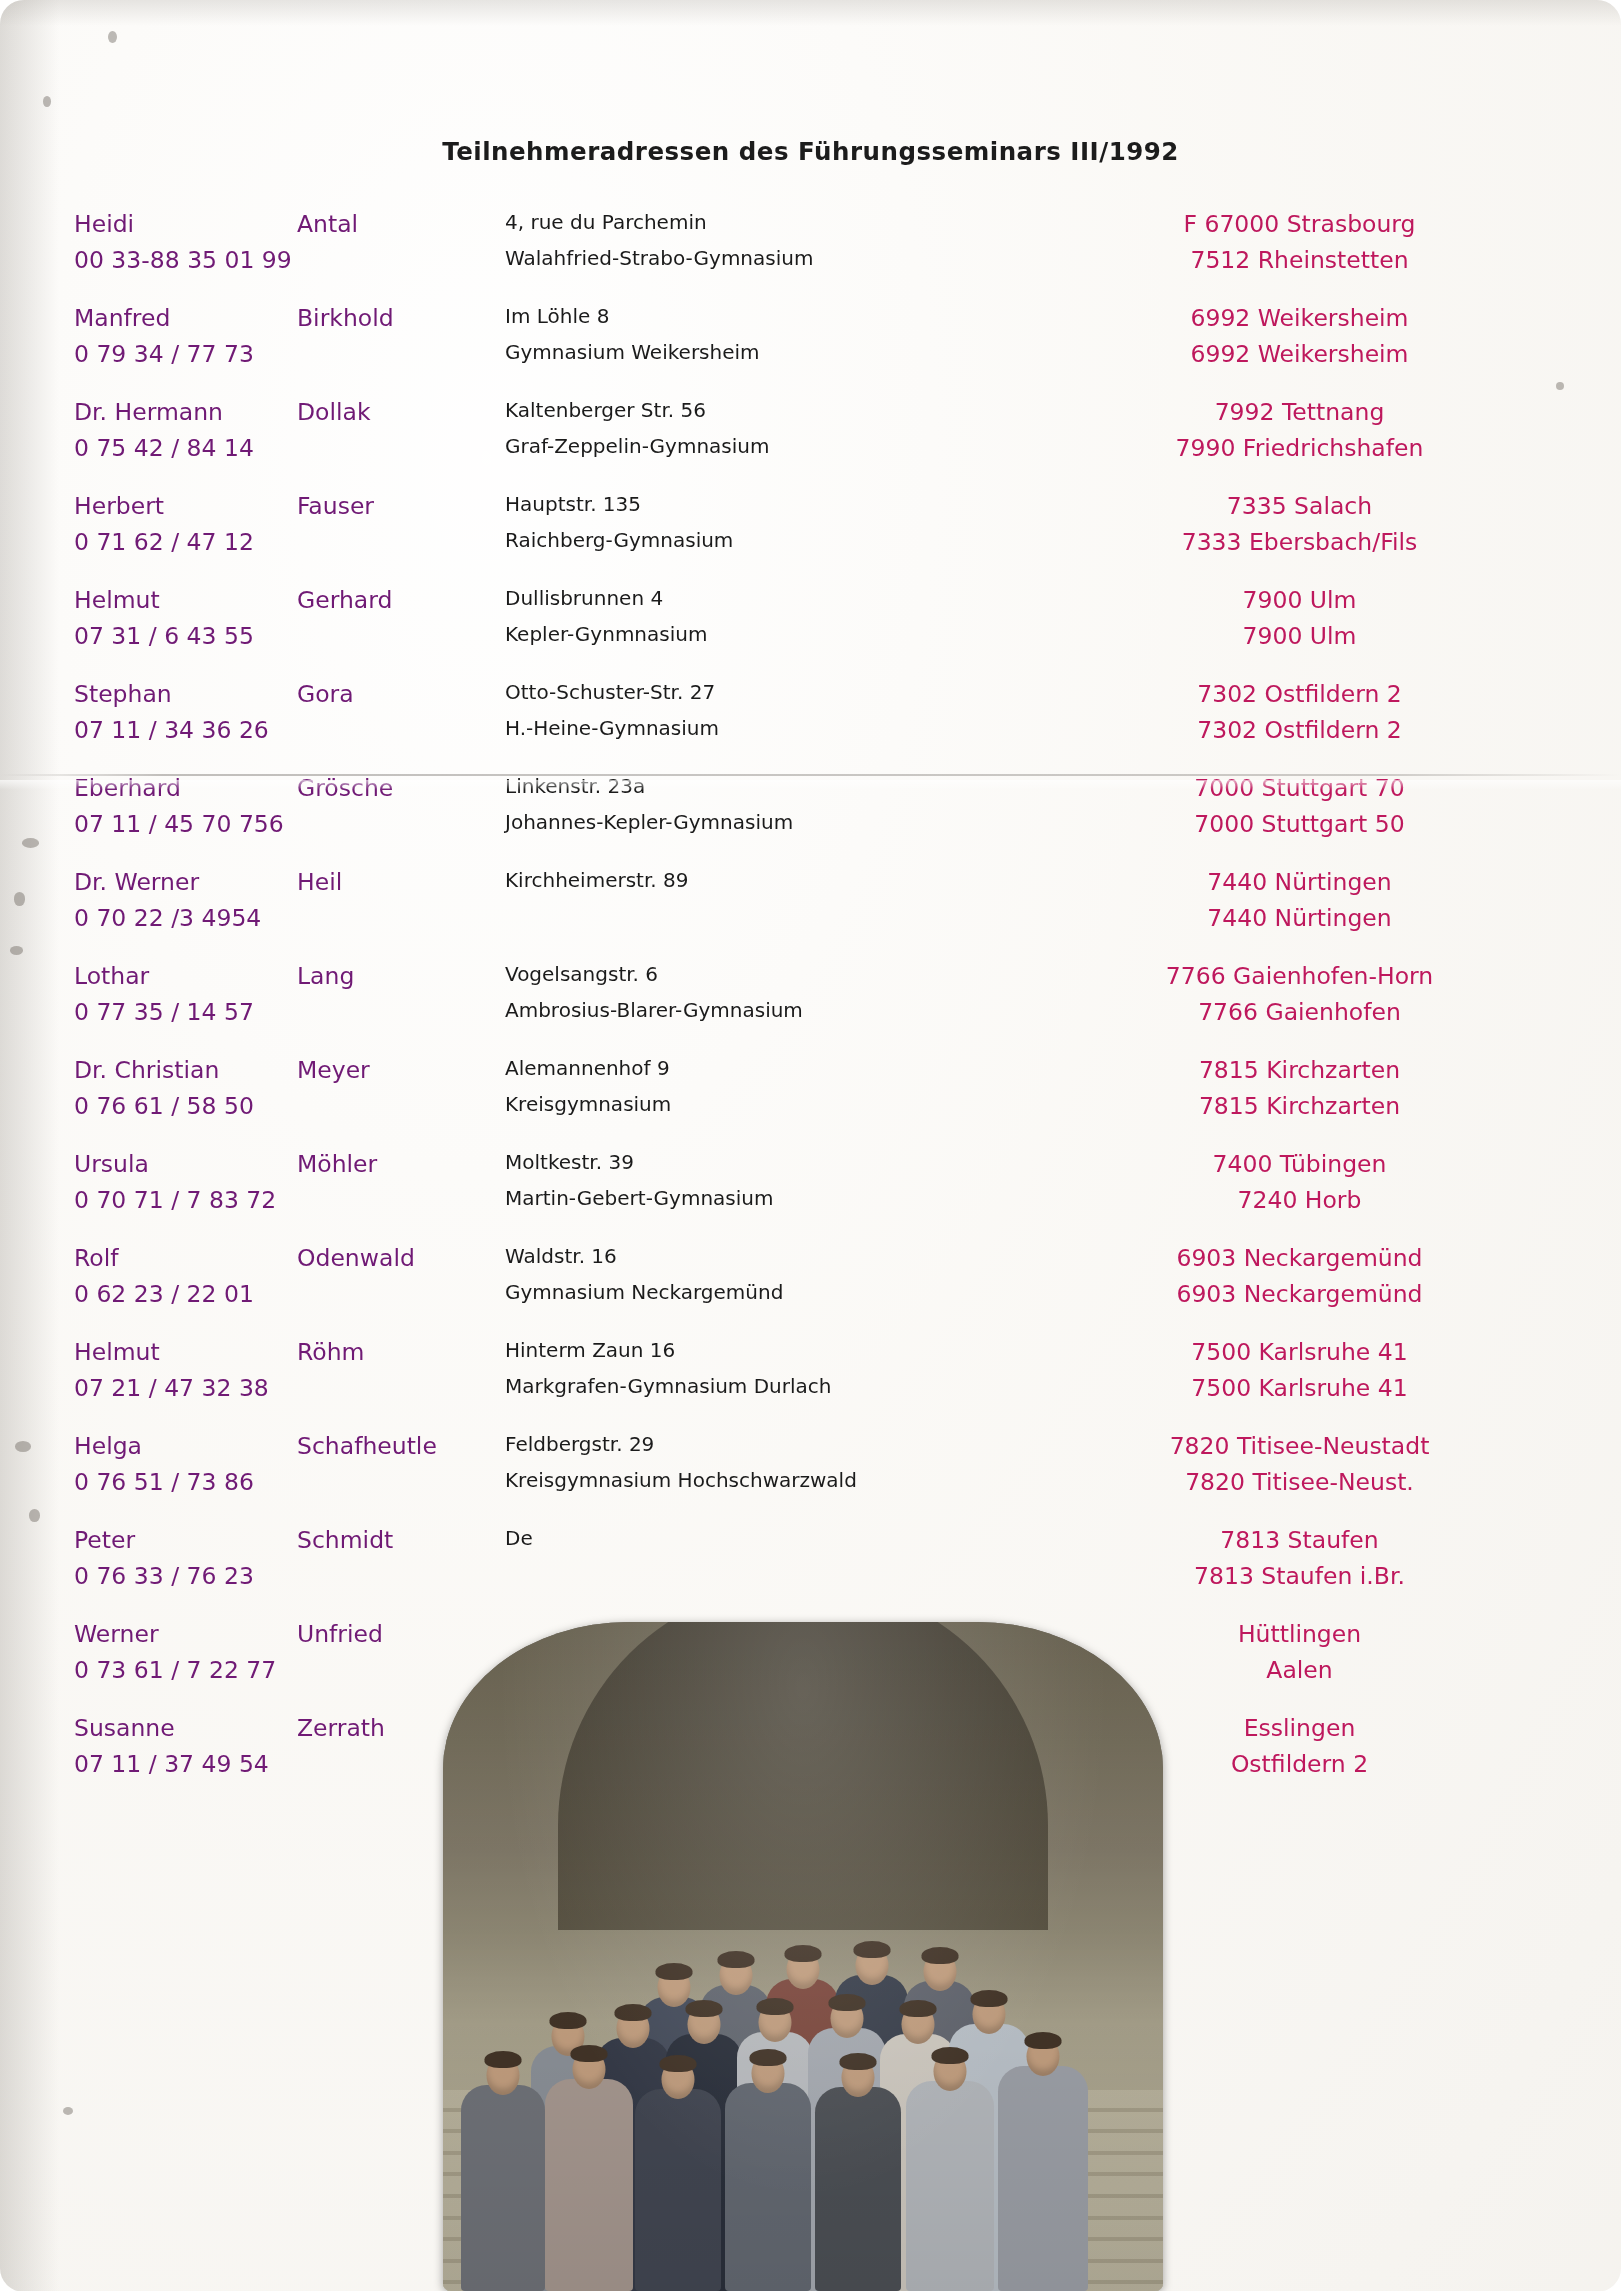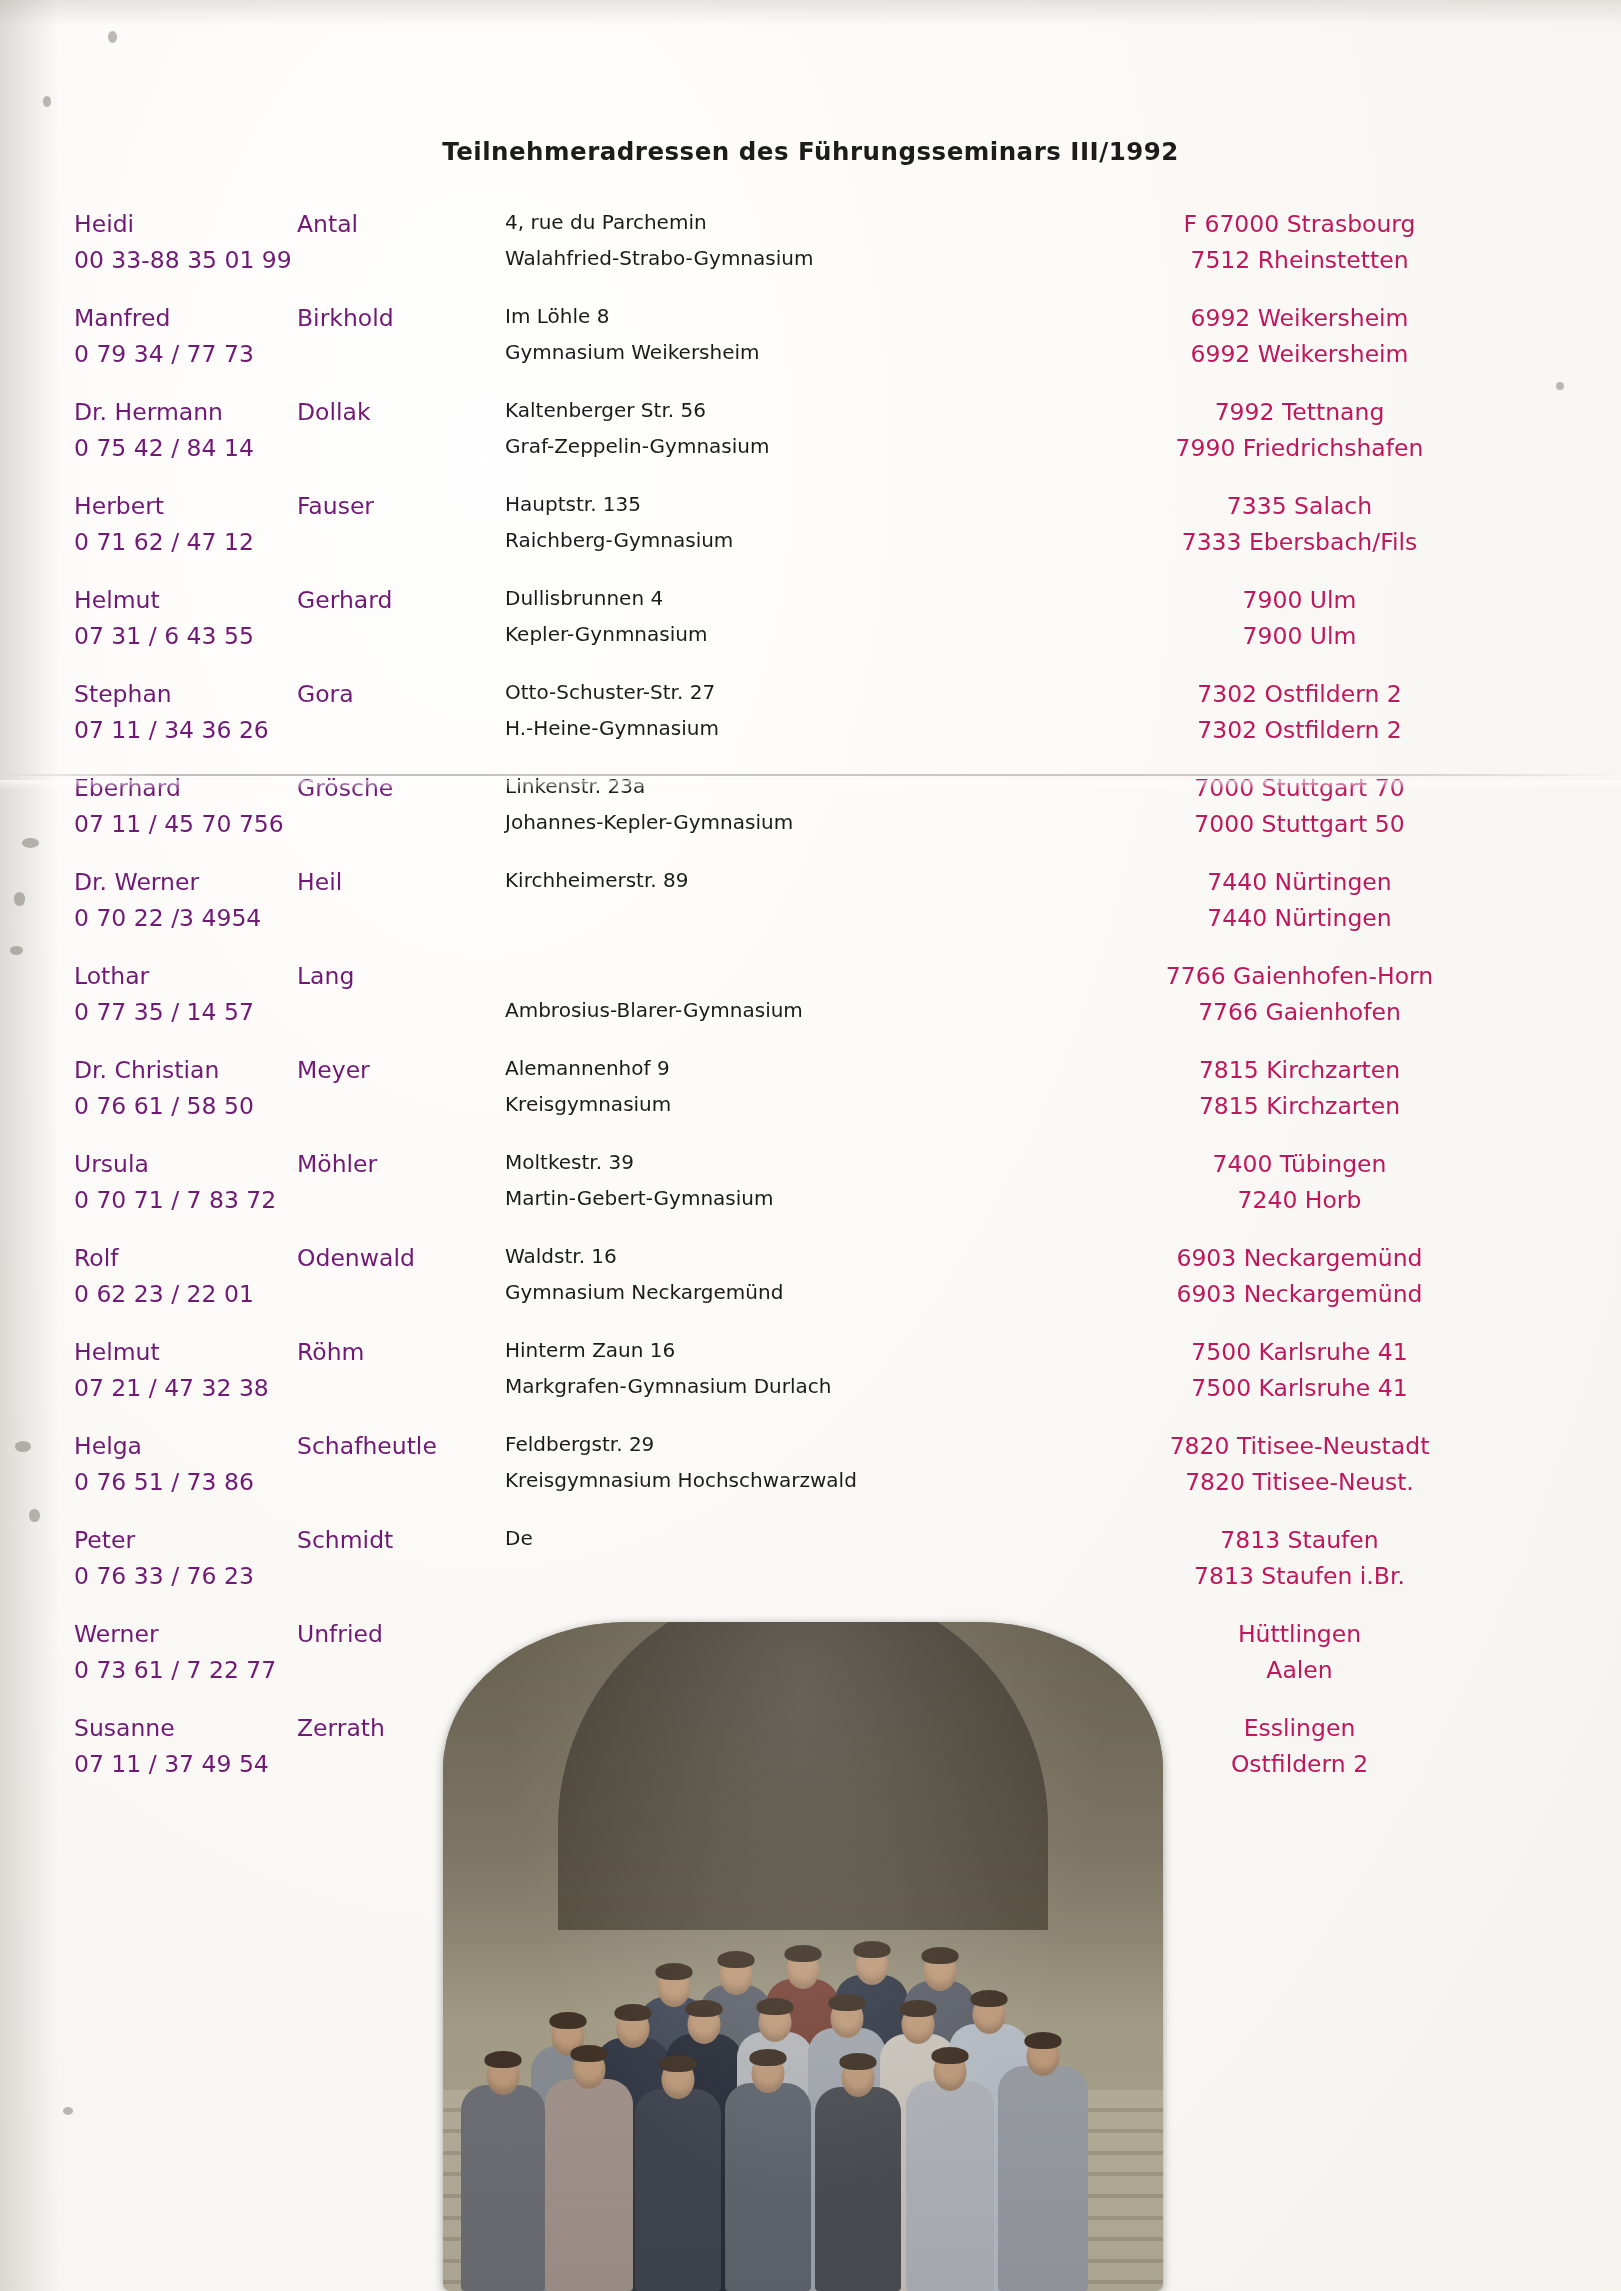--- a/index.html
+++ b/index.html
@@ -7,20 +7,21 @@
     padding: 0;
     background: #ffffff;
   }
   .page {
     position: relative;
     width: 1621px;
     height: 2292px;
     background: #fbfaf8;
     overflow: hidden;
     font-family: "DejaVu Sans", sans-serif;
+    border-radius: 24px;
   }
   
   .paper-tint {
     position: absolute;
     inset: 0;
     background:
       radial-gradient(ellipse at 30% 20%, rgba(255,255,255,0.9) 0%, rgba(250,248,244,0.6) 45%, rgba(240,237,231,0.55) 100%);
     pointer-events: none;
   }
   .edge-shadow {
@@ -335,20 +336,21 @@
         <div class="col-phone">0 70 22 /3 4954</div>
         <div class="col-right">7440 Nürtingen</div>
       </div>
     </div>
 
     <div class="entry">
       <div class="row r1">
         <div class="col-name">
           <span class="first">Lothar</span><span class="last">Lang</span>
         </div>
+        <div class="col-mid">Vogelsangstr. 6</div>
         <div class="col-right">7766 Gaienhofen-Horn</div>
       </div>
       <div class="row r2">
         <div class="col-phone">0 77 35 / 14 57</div>
         <div class="col-mid">Ambrosius-Blarer-Gymnasium</div>
         <div class="col-right">7766 Gaienhofen</div>
       </div>
     </div>
 
     <div class="entry">

